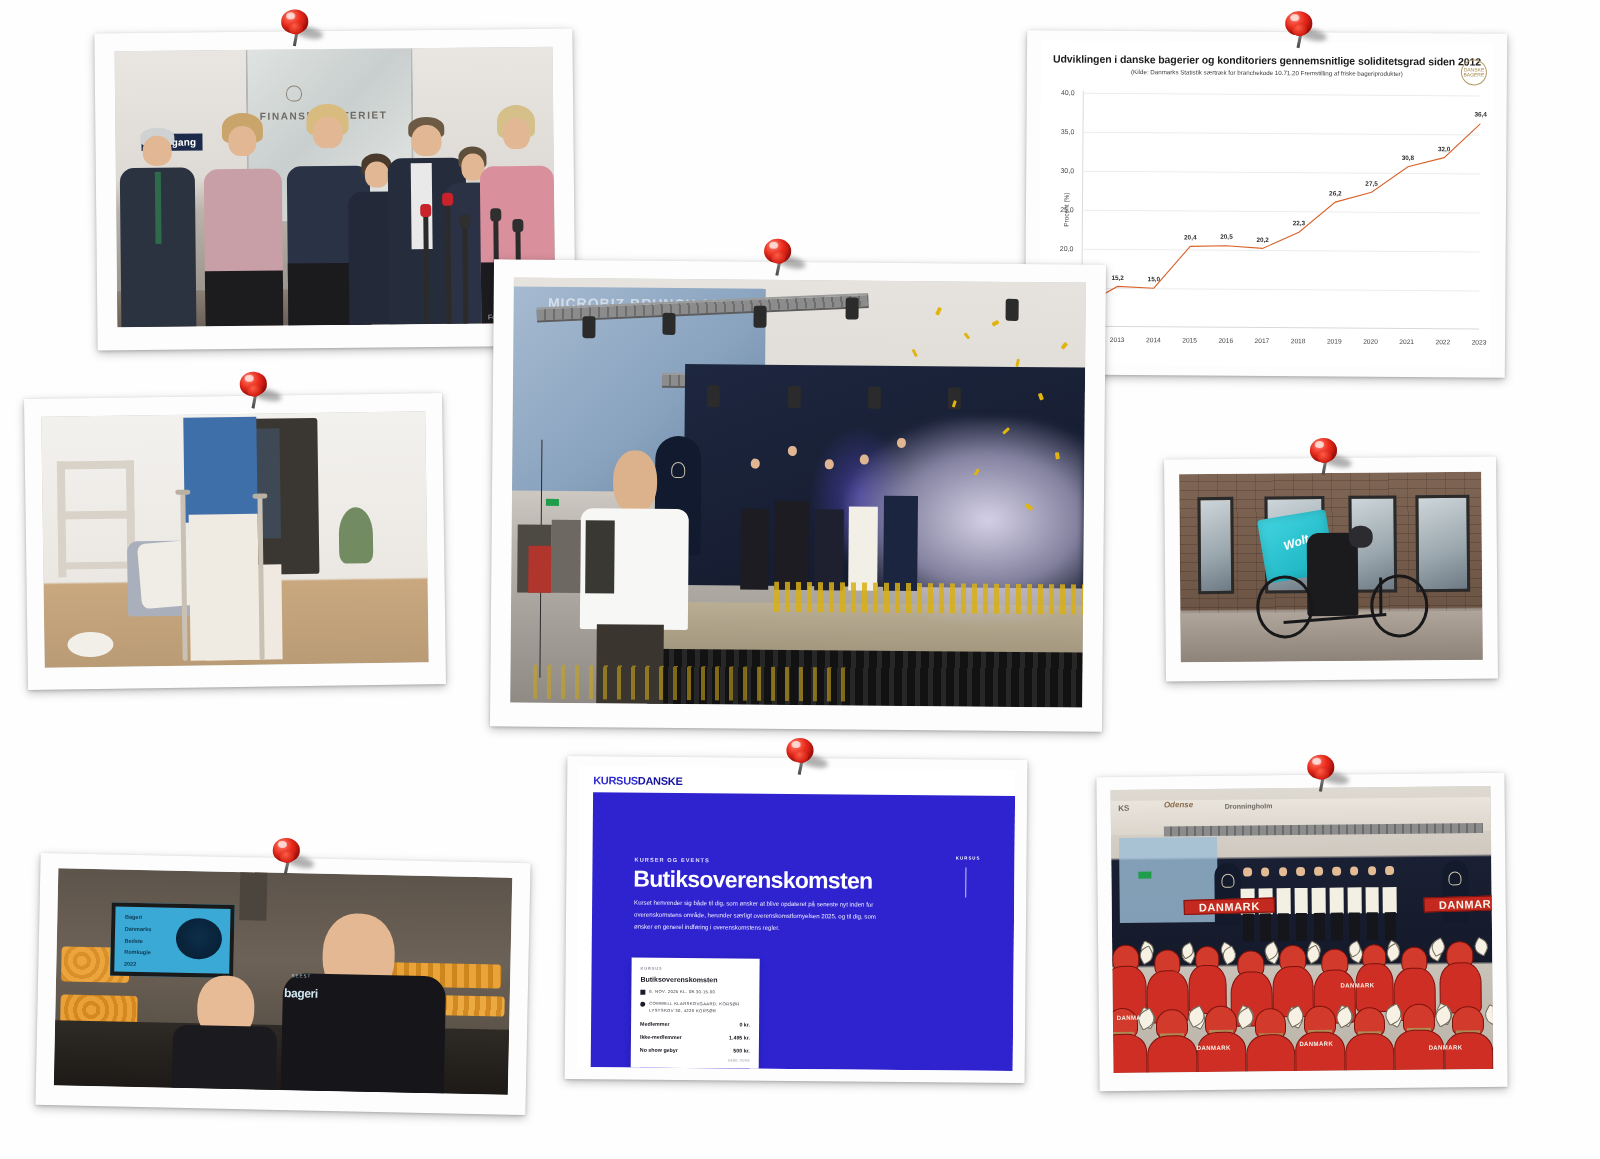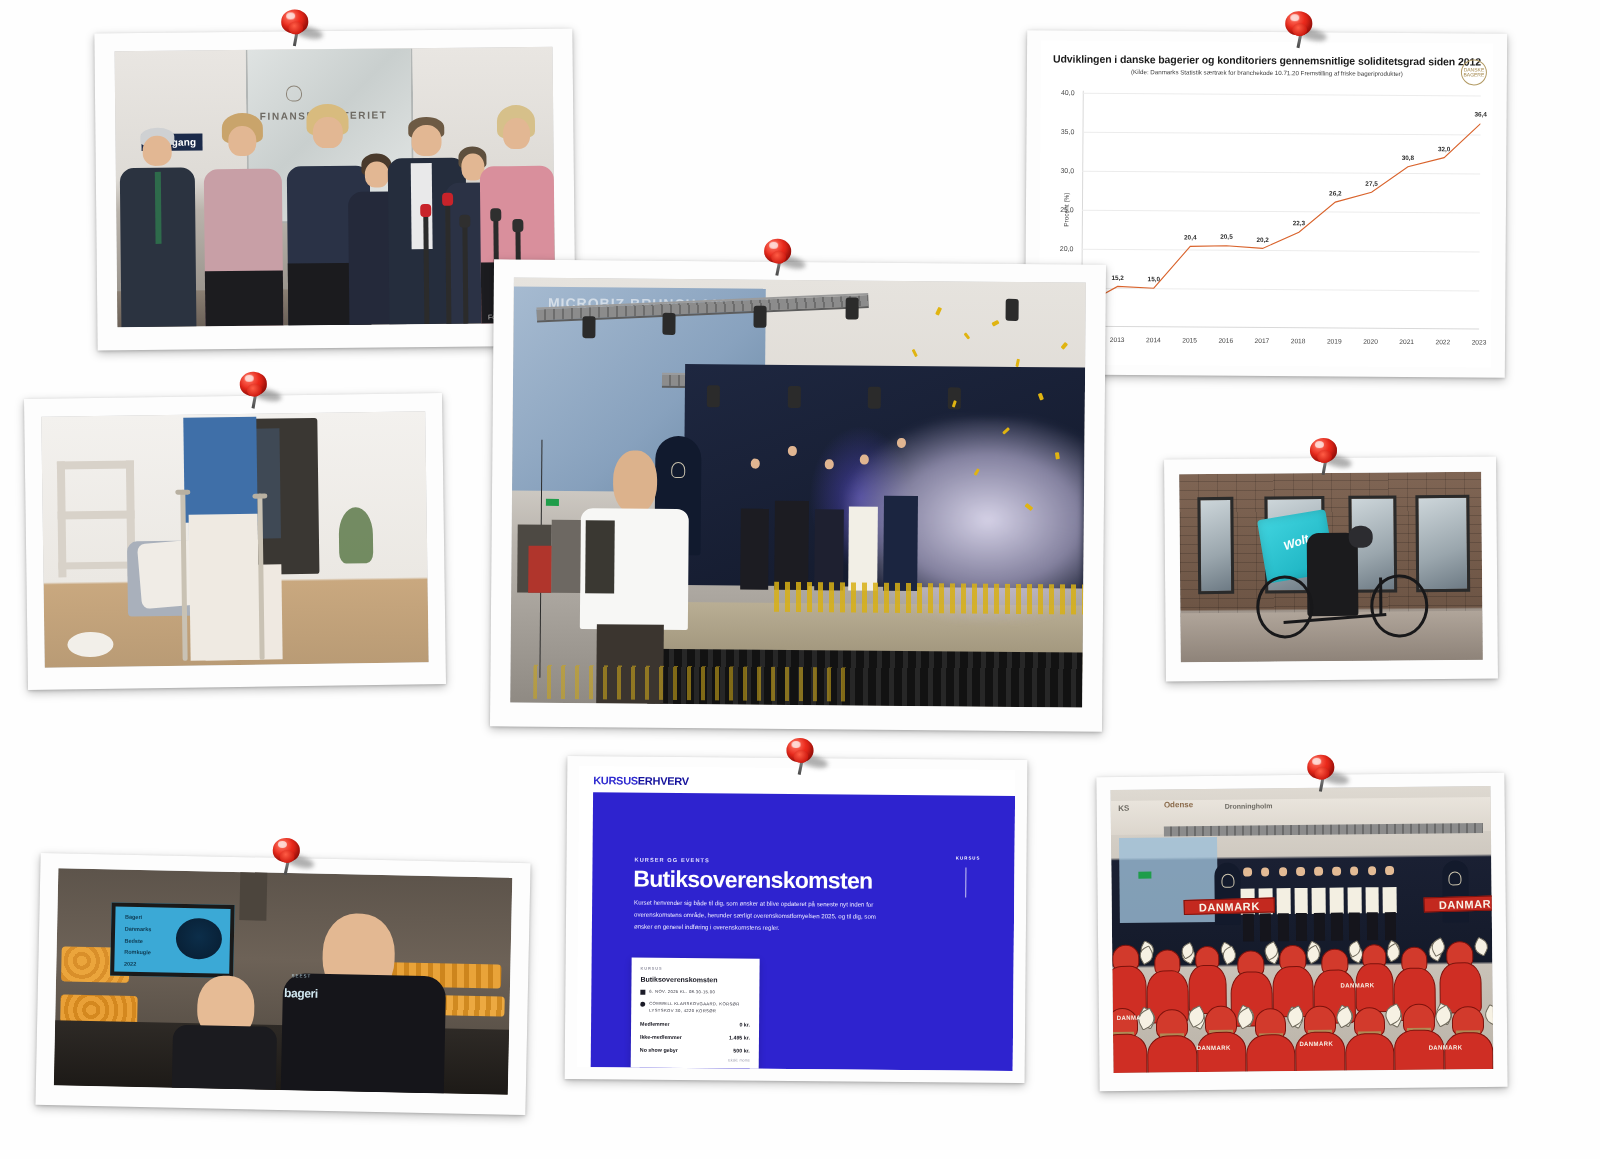--- a/index.html
+++ b/index.html
@@ -588,21 +588,21 @@
         <div class="needle"></div>
         <div class="head"></div>
         <div class="cap"></div>
         <div class="gloss"></div>
     </div>
   </div>
 
   <div class="card" id="card-course">
     <div class="page">
       <div class="de-logo">
-        <span>KURSUS</span><span class="b">ERHVERV</span>
+        <span>KURSUS</span><span class="b">DANSKE</span>
       </div>
       <div class="hero">
         <div class="kicker">KURSER OG EVENTS</div>
         <div class="h1">Butiksoverenskomsten</div>
         <div class="lede">Kurset henvender sig både til dig, som ønsker at blive opdateret på seneste nyt inden for overenskomstens område, herunder særligt overenskomstfornyelsen 2025, og til dig, som ønsker en generel indføring i overenskomstens regler.</div>
         <div class="kursus-tag">KURSUS</div>
         <div class="kursus-rule"></div>
 
         <div class="kbox">
           <div class="lbl">KURSUS</div>
@@ -685,21 +685,21 @@
         <div class="cap"></div>
         <div class="gloss"></div>
     </div>
   </div>
 
   <div class="card" id="card-fans">
     <div class="photo">
       <div class="fans-stage"></div>
       <div class="fans-banner-row"></div>
       <div class="sponsor" style="left:2%;top:5%">KS</div>
-      <div class="sponsor" style="left:14%;top:4%;color:#8a6a4a">Odense</div>
+      <div class="sponsor" style="left:14%;top:4%;font-style:italic;color:#8a6a4a">Odense</div>
       <div class="sponsor" style="left:30%;top:5%;font-size:7px">Dronningholm</div>
       <div class="fan-truss"></div>
       <div style="position:absolute;left:2%;top:17%;width:26%;height:30%;background:#9dbfd8;opacity:.8"></div>
       <div class="exit-sign" style="left:7%;top:29%"></div>
       <div style="position:absolute;left:27%;top:26%;width:7%;height:22%;background:#131a2c;border-radius:22px 22px 2px 2px"></div>
       <div style="position:absolute;left:29%;top:30%;width:13px;height:14px;border:1.4px solid #cfc7b0;border-radius:50% 50% 34% 34%"></div>
       <div style="position:absolute;right:6%;top:26%;width:7%;height:22%;background:#131a2c;border-radius:22px 22px 2px 2px"></div>
       <div style="position:absolute;right:8%;top:30%;width:13px;height:14px;border:1.4px solid #cfc7b0;border-radius:50% 50% 34% 34%"></div>
 
       <div class="stage-people">

